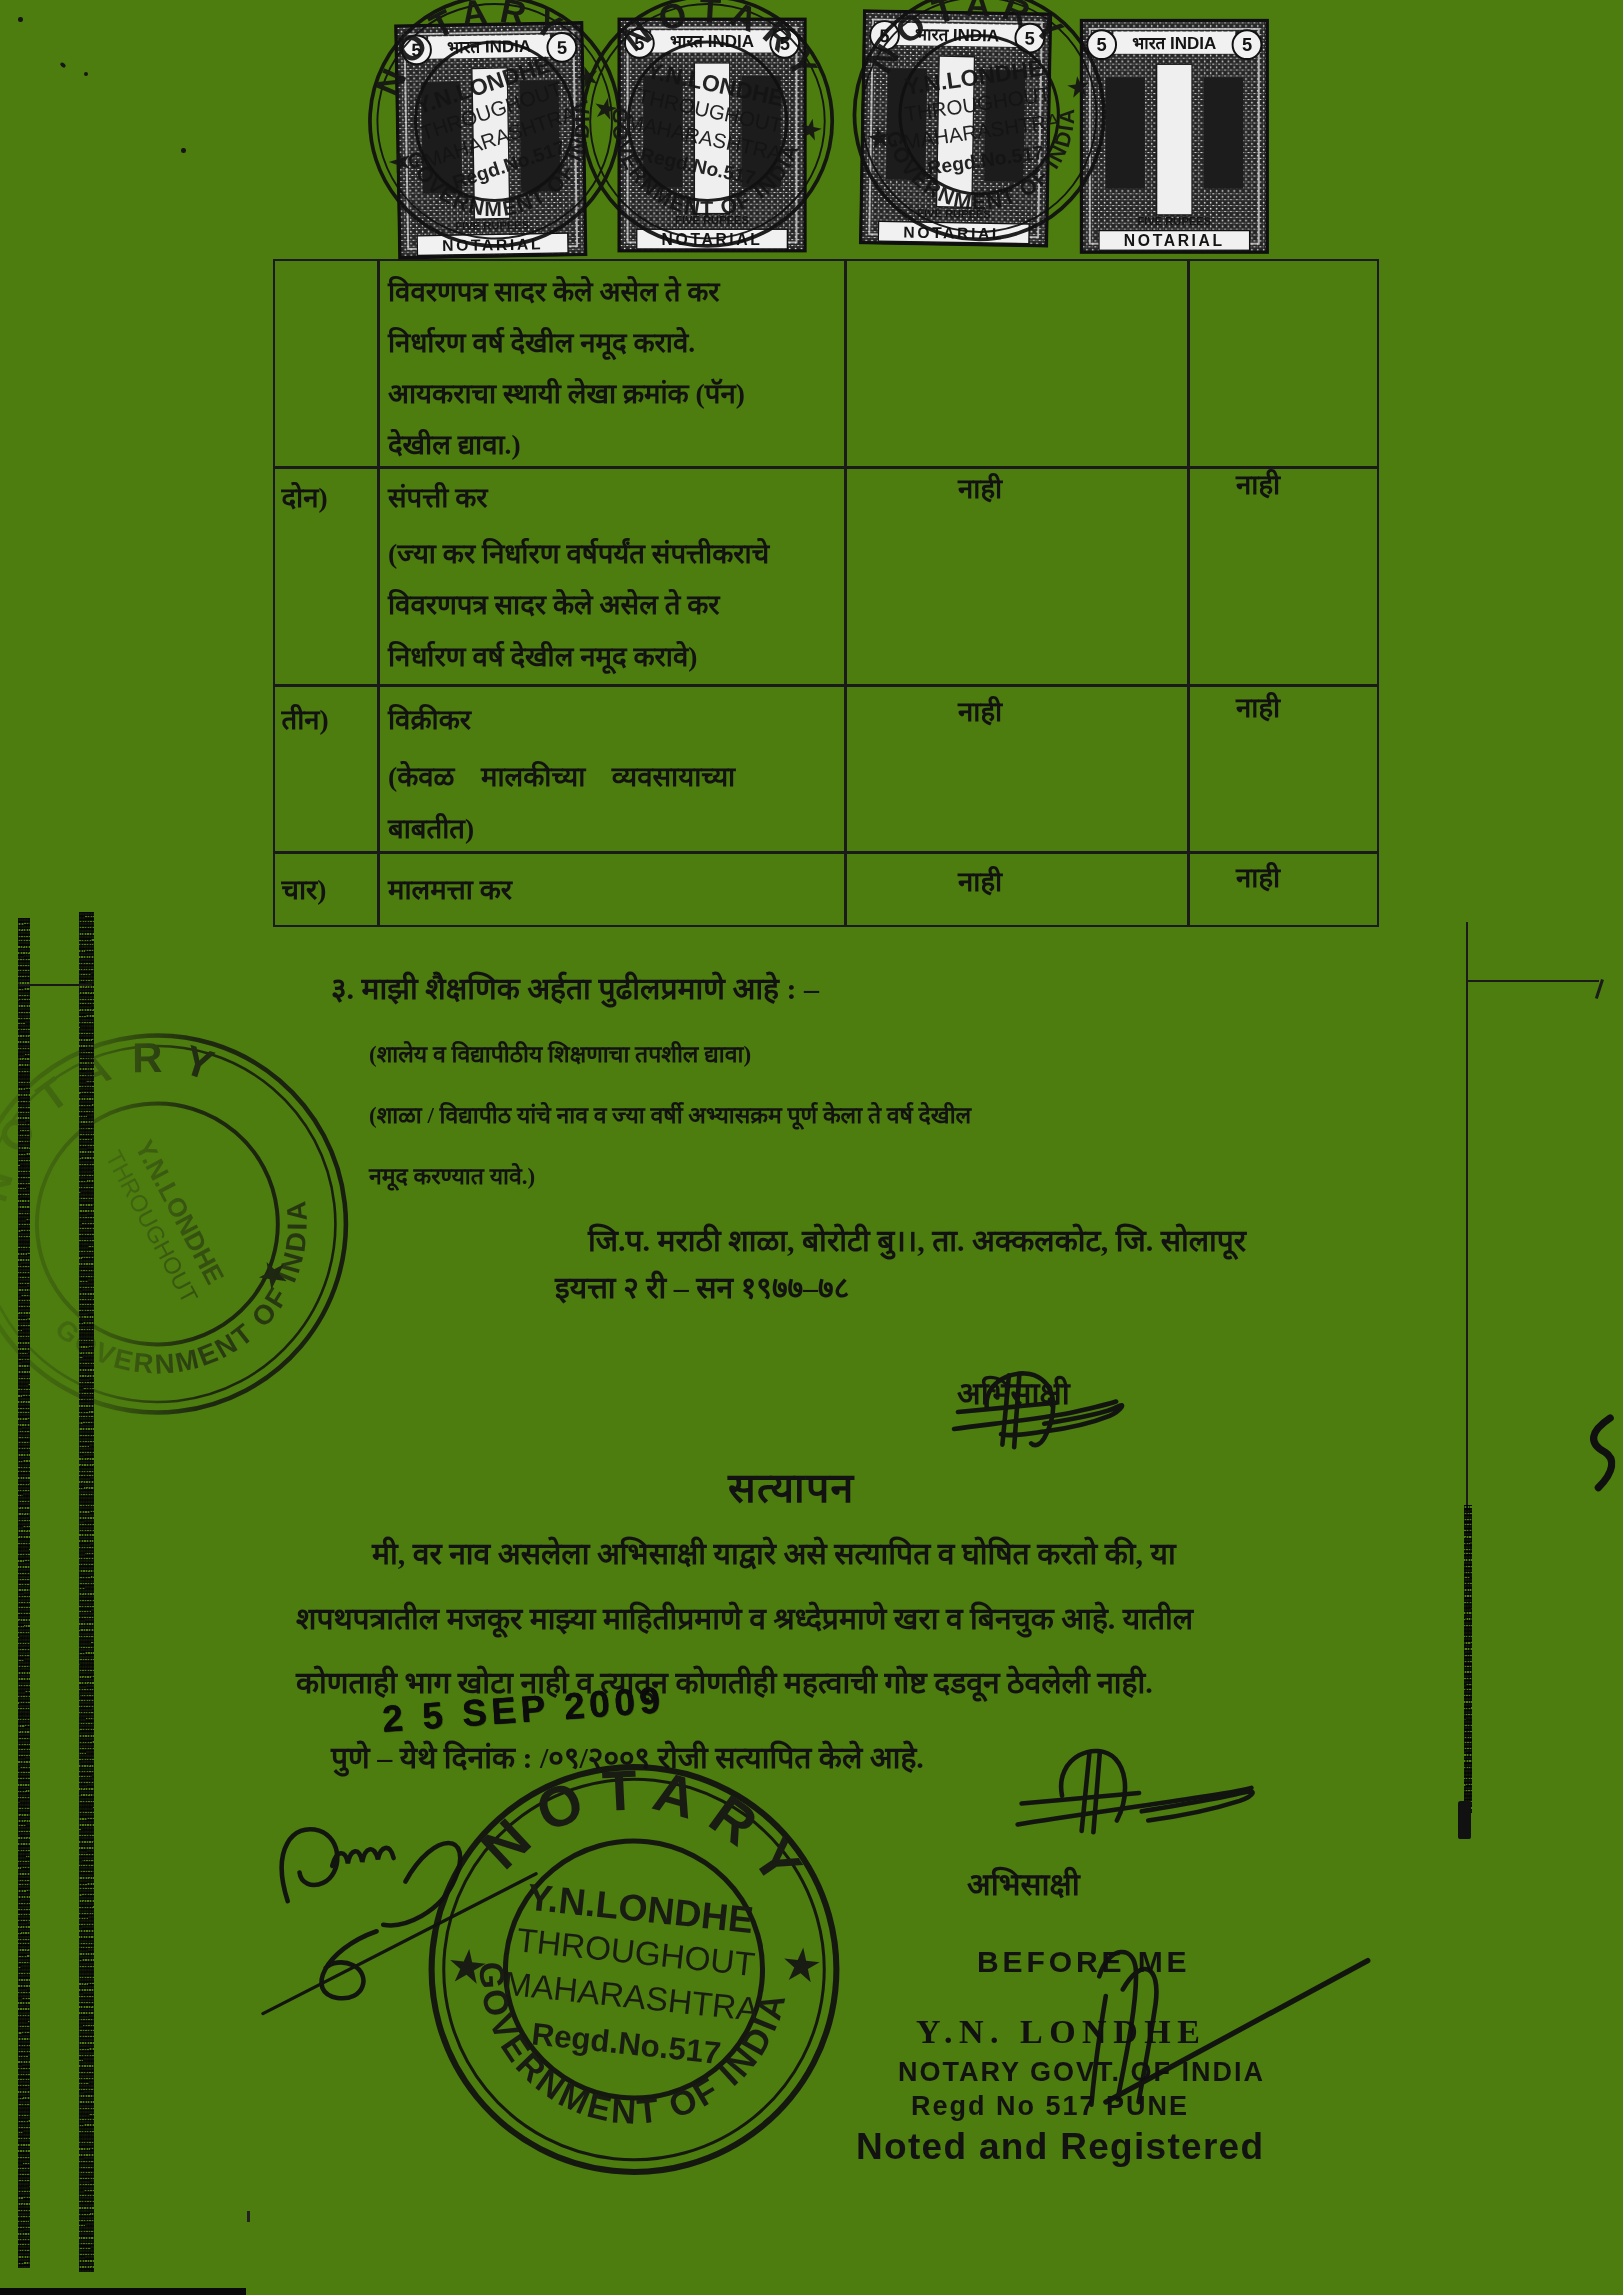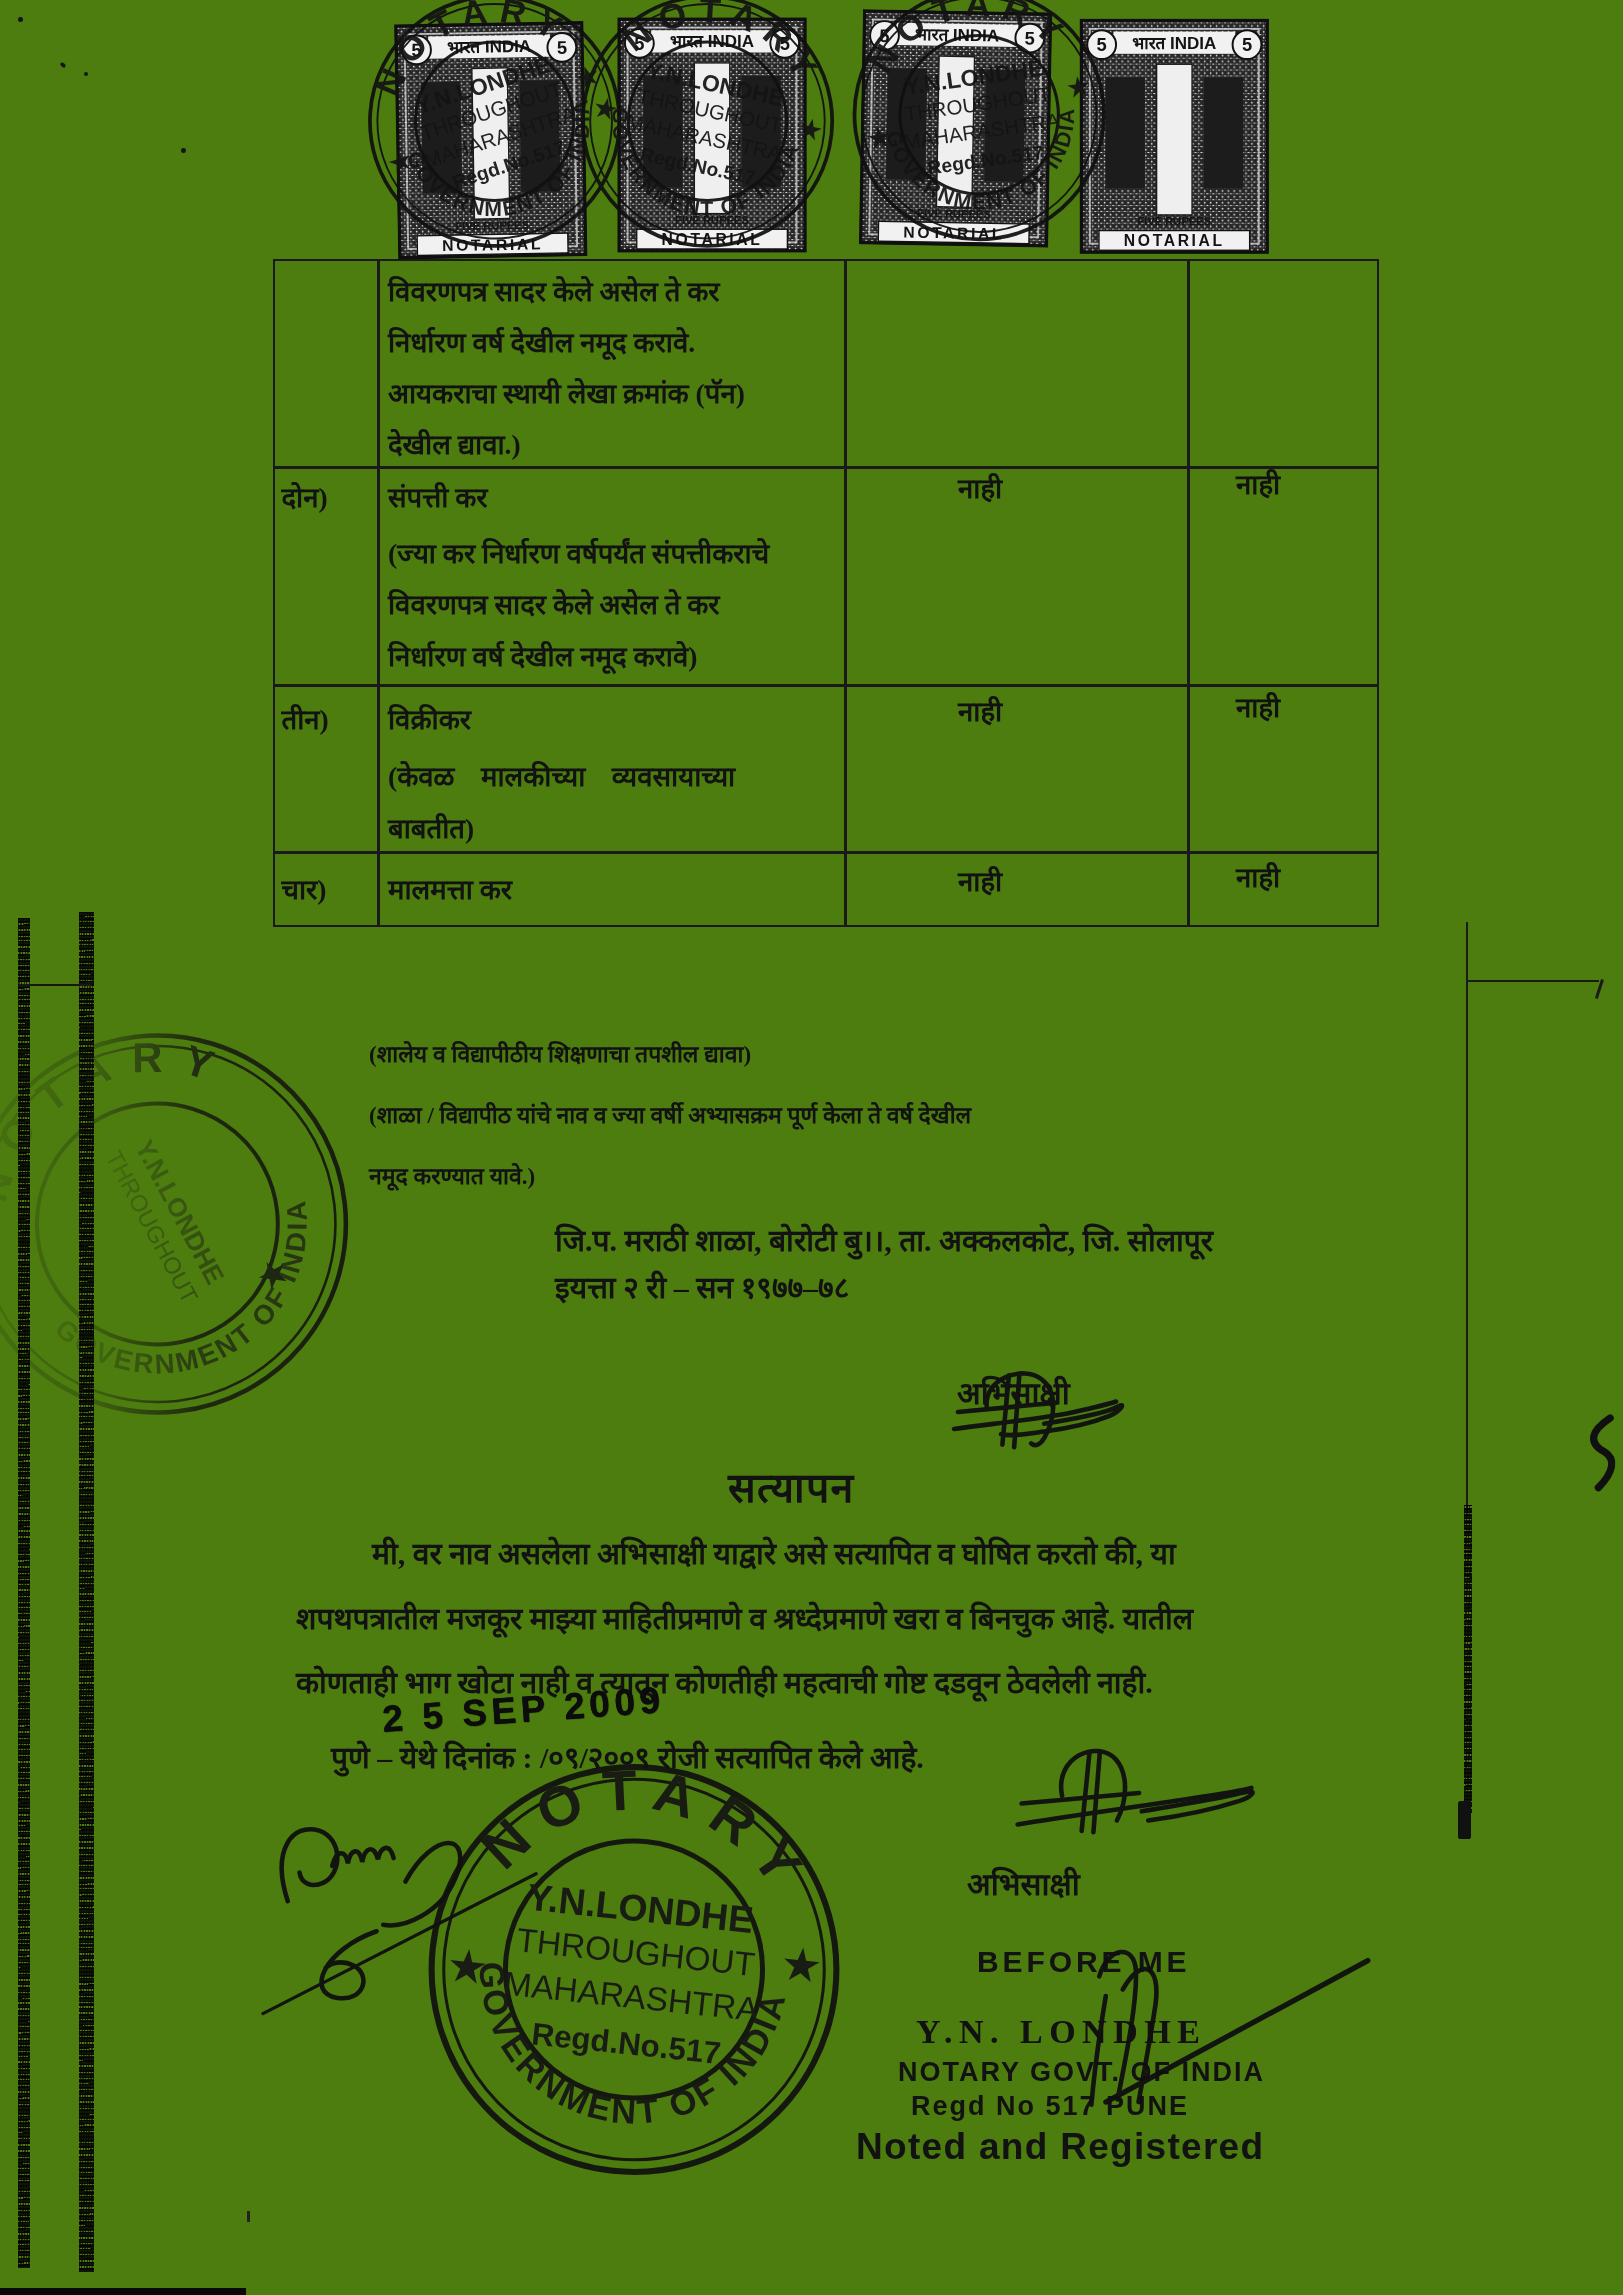--- a/index.html
+++ b/index.html
@@ -186,24 +186,25 @@
         </text>
         <text x="395" y="500" font-size="56">★</text>
       </g>
       <g transform="rotate(62 300 330)" opacity=".55" fill="#333">
         <text x="300" y="305" text-anchor="middle" font-size="40" font-weight="bold" font-family="Liberation Sans, sans-serif">Y.N.LONDHE</text>
         <text x="300" y="352" text-anchor="middle" font-size="36" font-family="Liberation Sans, sans-serif">THROUGHOUT</text>
       </g>
     </g>
   </svg>
 
+  <div class="abs mr t46" style="left:331px;top:967px;">३.  माझी शैक्षणिक अर्हता पुढीलप्रमाणे आहे : –</div>
   <div class="abs mr t42" style="left:369px;top:1037px;">(शालेय व विद्यापीठीय शिक्षणाचा तपशील द्यावा)</div>
   <div class="abs mr t42" style="left:369px;top:1098px;">(शाळा / विद्यापीठ यांचे नाव व ज्या वर्षी अभ्यासक्रम पूर्ण केला ते वर्ष देखील</div>
   <div class="abs mr t42" style="left:369px;top:1159px;">नमूद करण्यात यावे.)</div>
-  <div class="abs mr t46" style="left:555px;top:1219px;">जि.प. मराठी शाळा, बोरोटी बु।।, ता. अक्कलकोट, जि. सोलापूर</div>
+  <div class="abs mr t46" style="left:588px;top:1219px;">जि.प. मराठी शाळा, बोरोटी बु।।, ता. अक्कलकोट, जि. सोलापूर</div>
   <div class="abs mr t46" style="left:555px;top:1266px;">इयत्ता २ री – सन १९७७–७८</div>
 
   <svg class="abs" style="left:946px;top:1361px;width:216px;height:98px;" viewBox="0 0 330 150">
     <g fill="none" stroke="#0f0f0f" stroke-width="7" stroke-linecap="round" opacity=".95">
       <path d="M62,70 C58,26 118,6 146,28 C170,46 168,86 150,118 C144,128 136,132 130,126"></path>
       <path d="M96,22 L86,128"></path>
         <path d="M112,20 L104,132"></path>
       <path d="M18,78 L168,64"></path>
       <path d="M12,104 C70,96 150,88 196,78 C232,70 248,66 260,62"></path>
       <path d="M150,96 C200,88 248,78 262,70 C276,62 268,76 250,84 C220,96 180,104 150,108 C120,112 96,116 84,112"></path>

